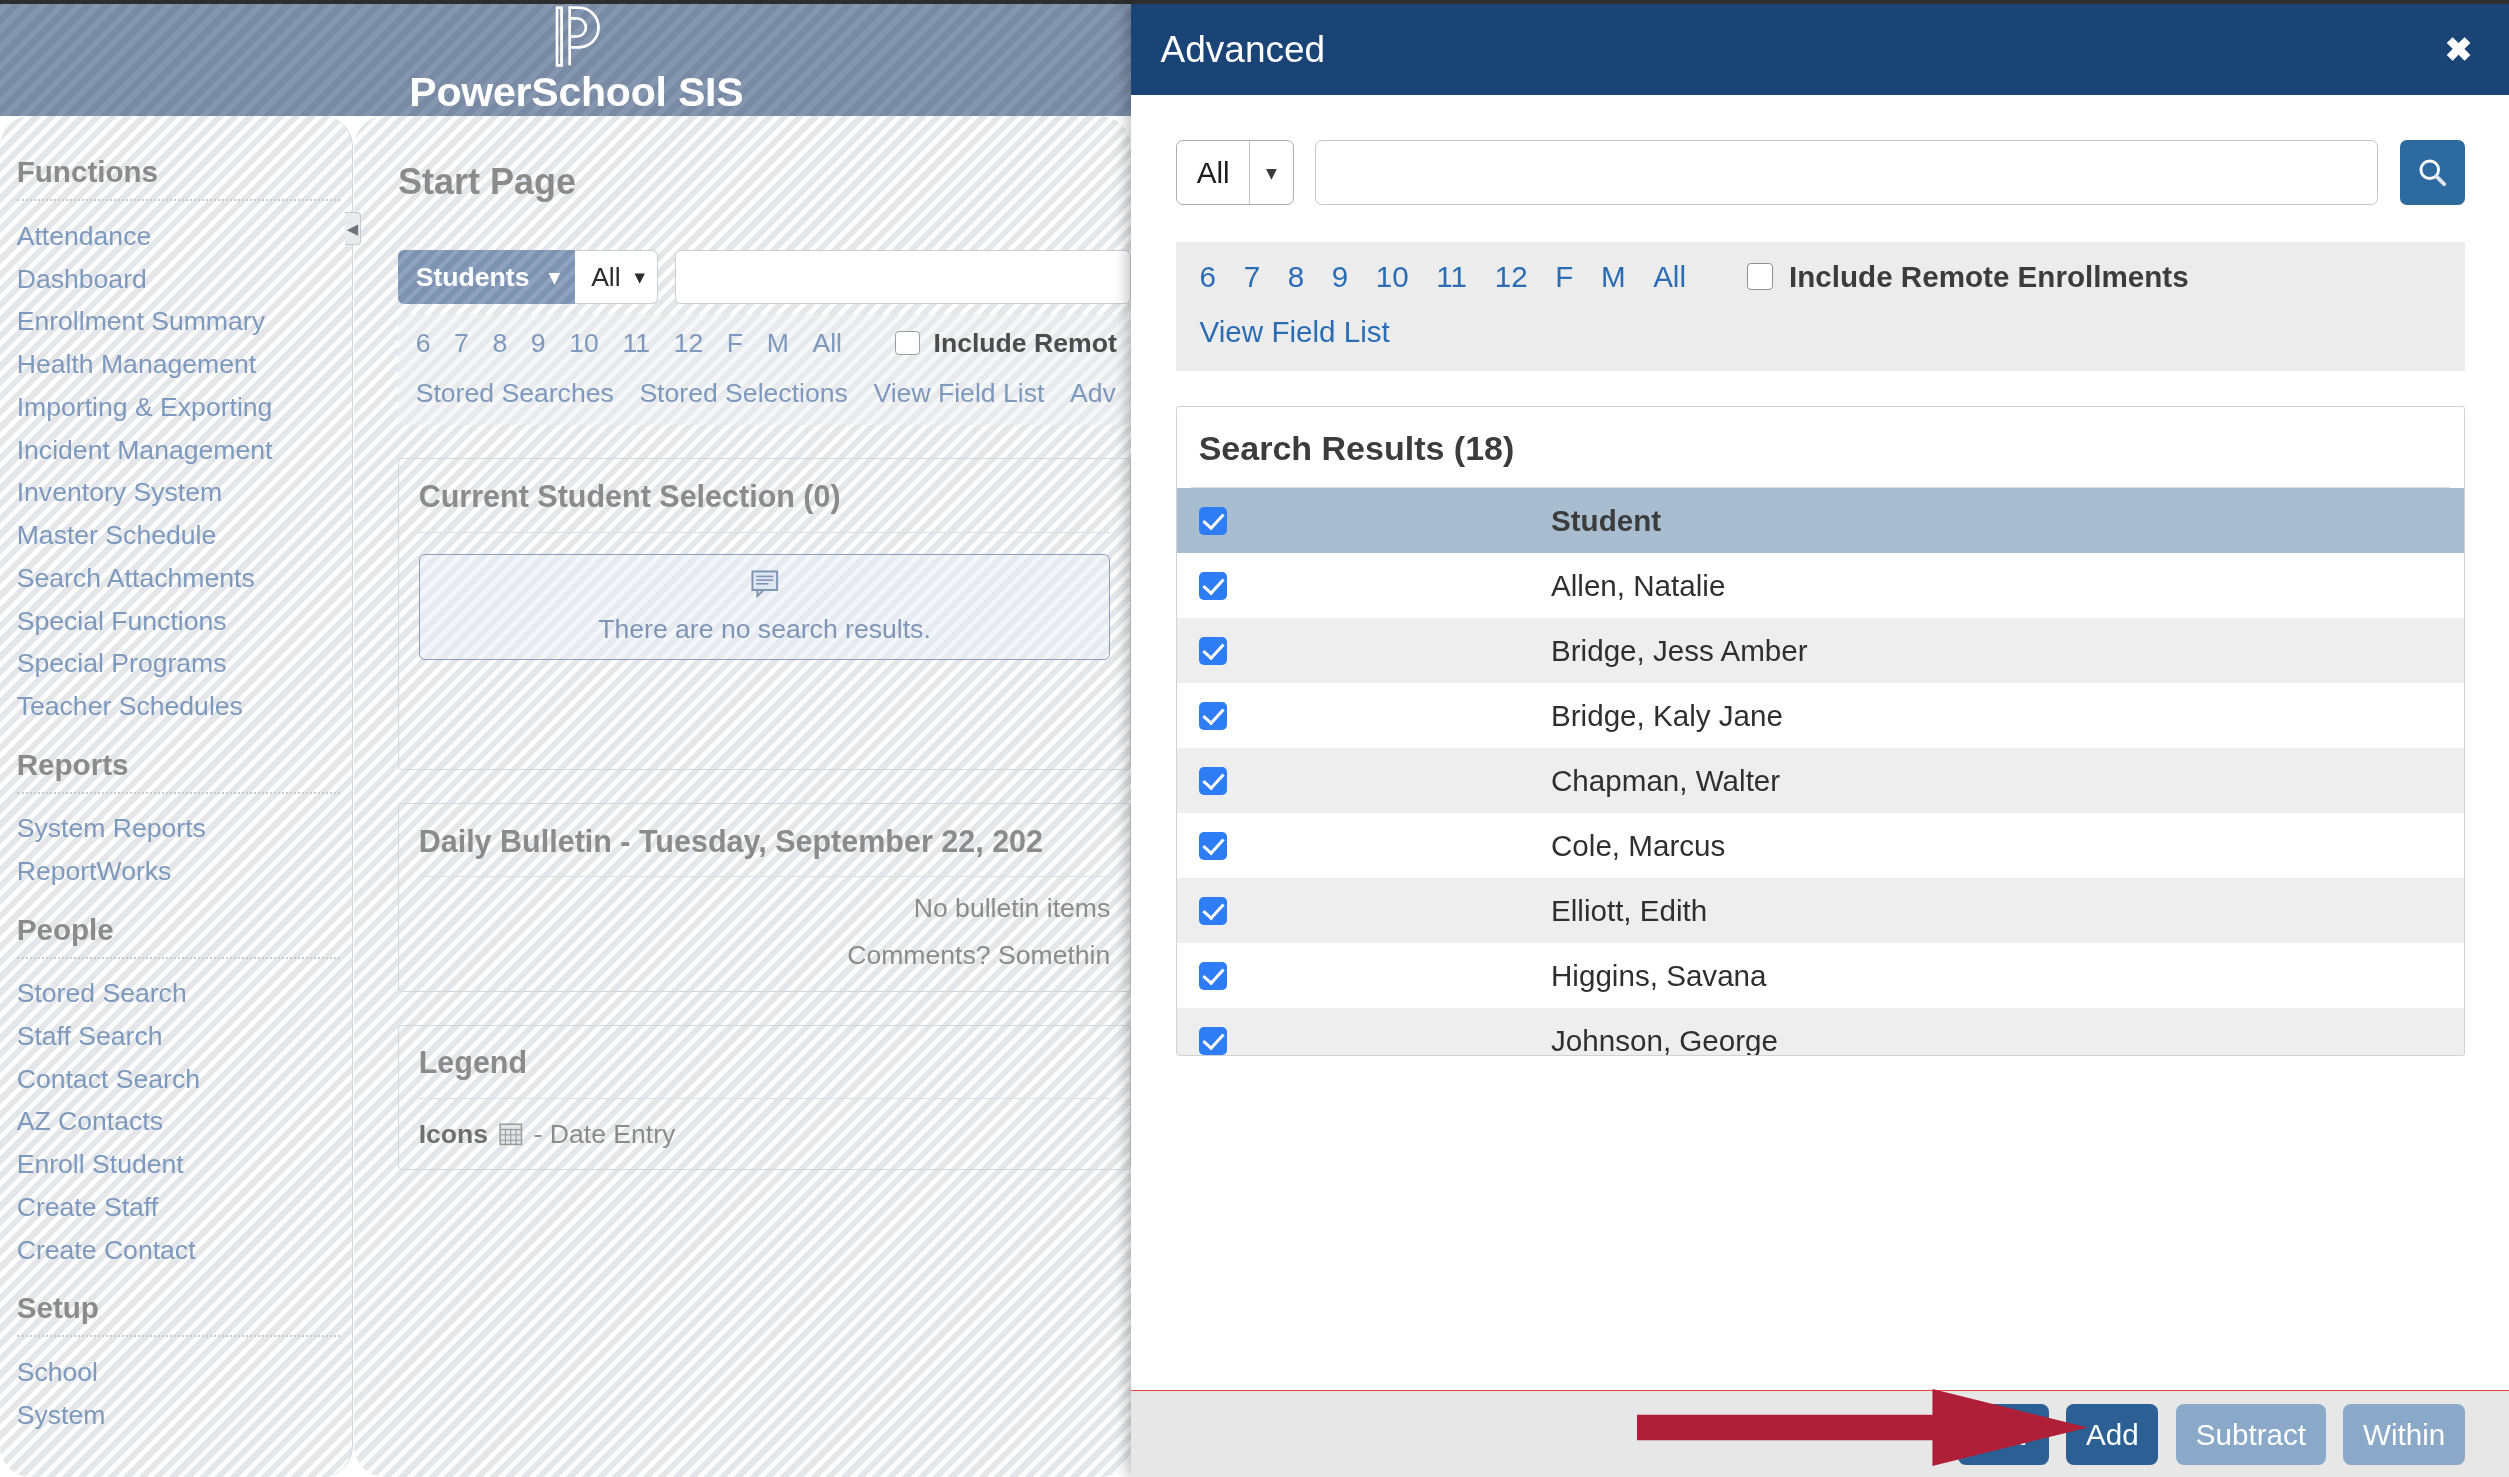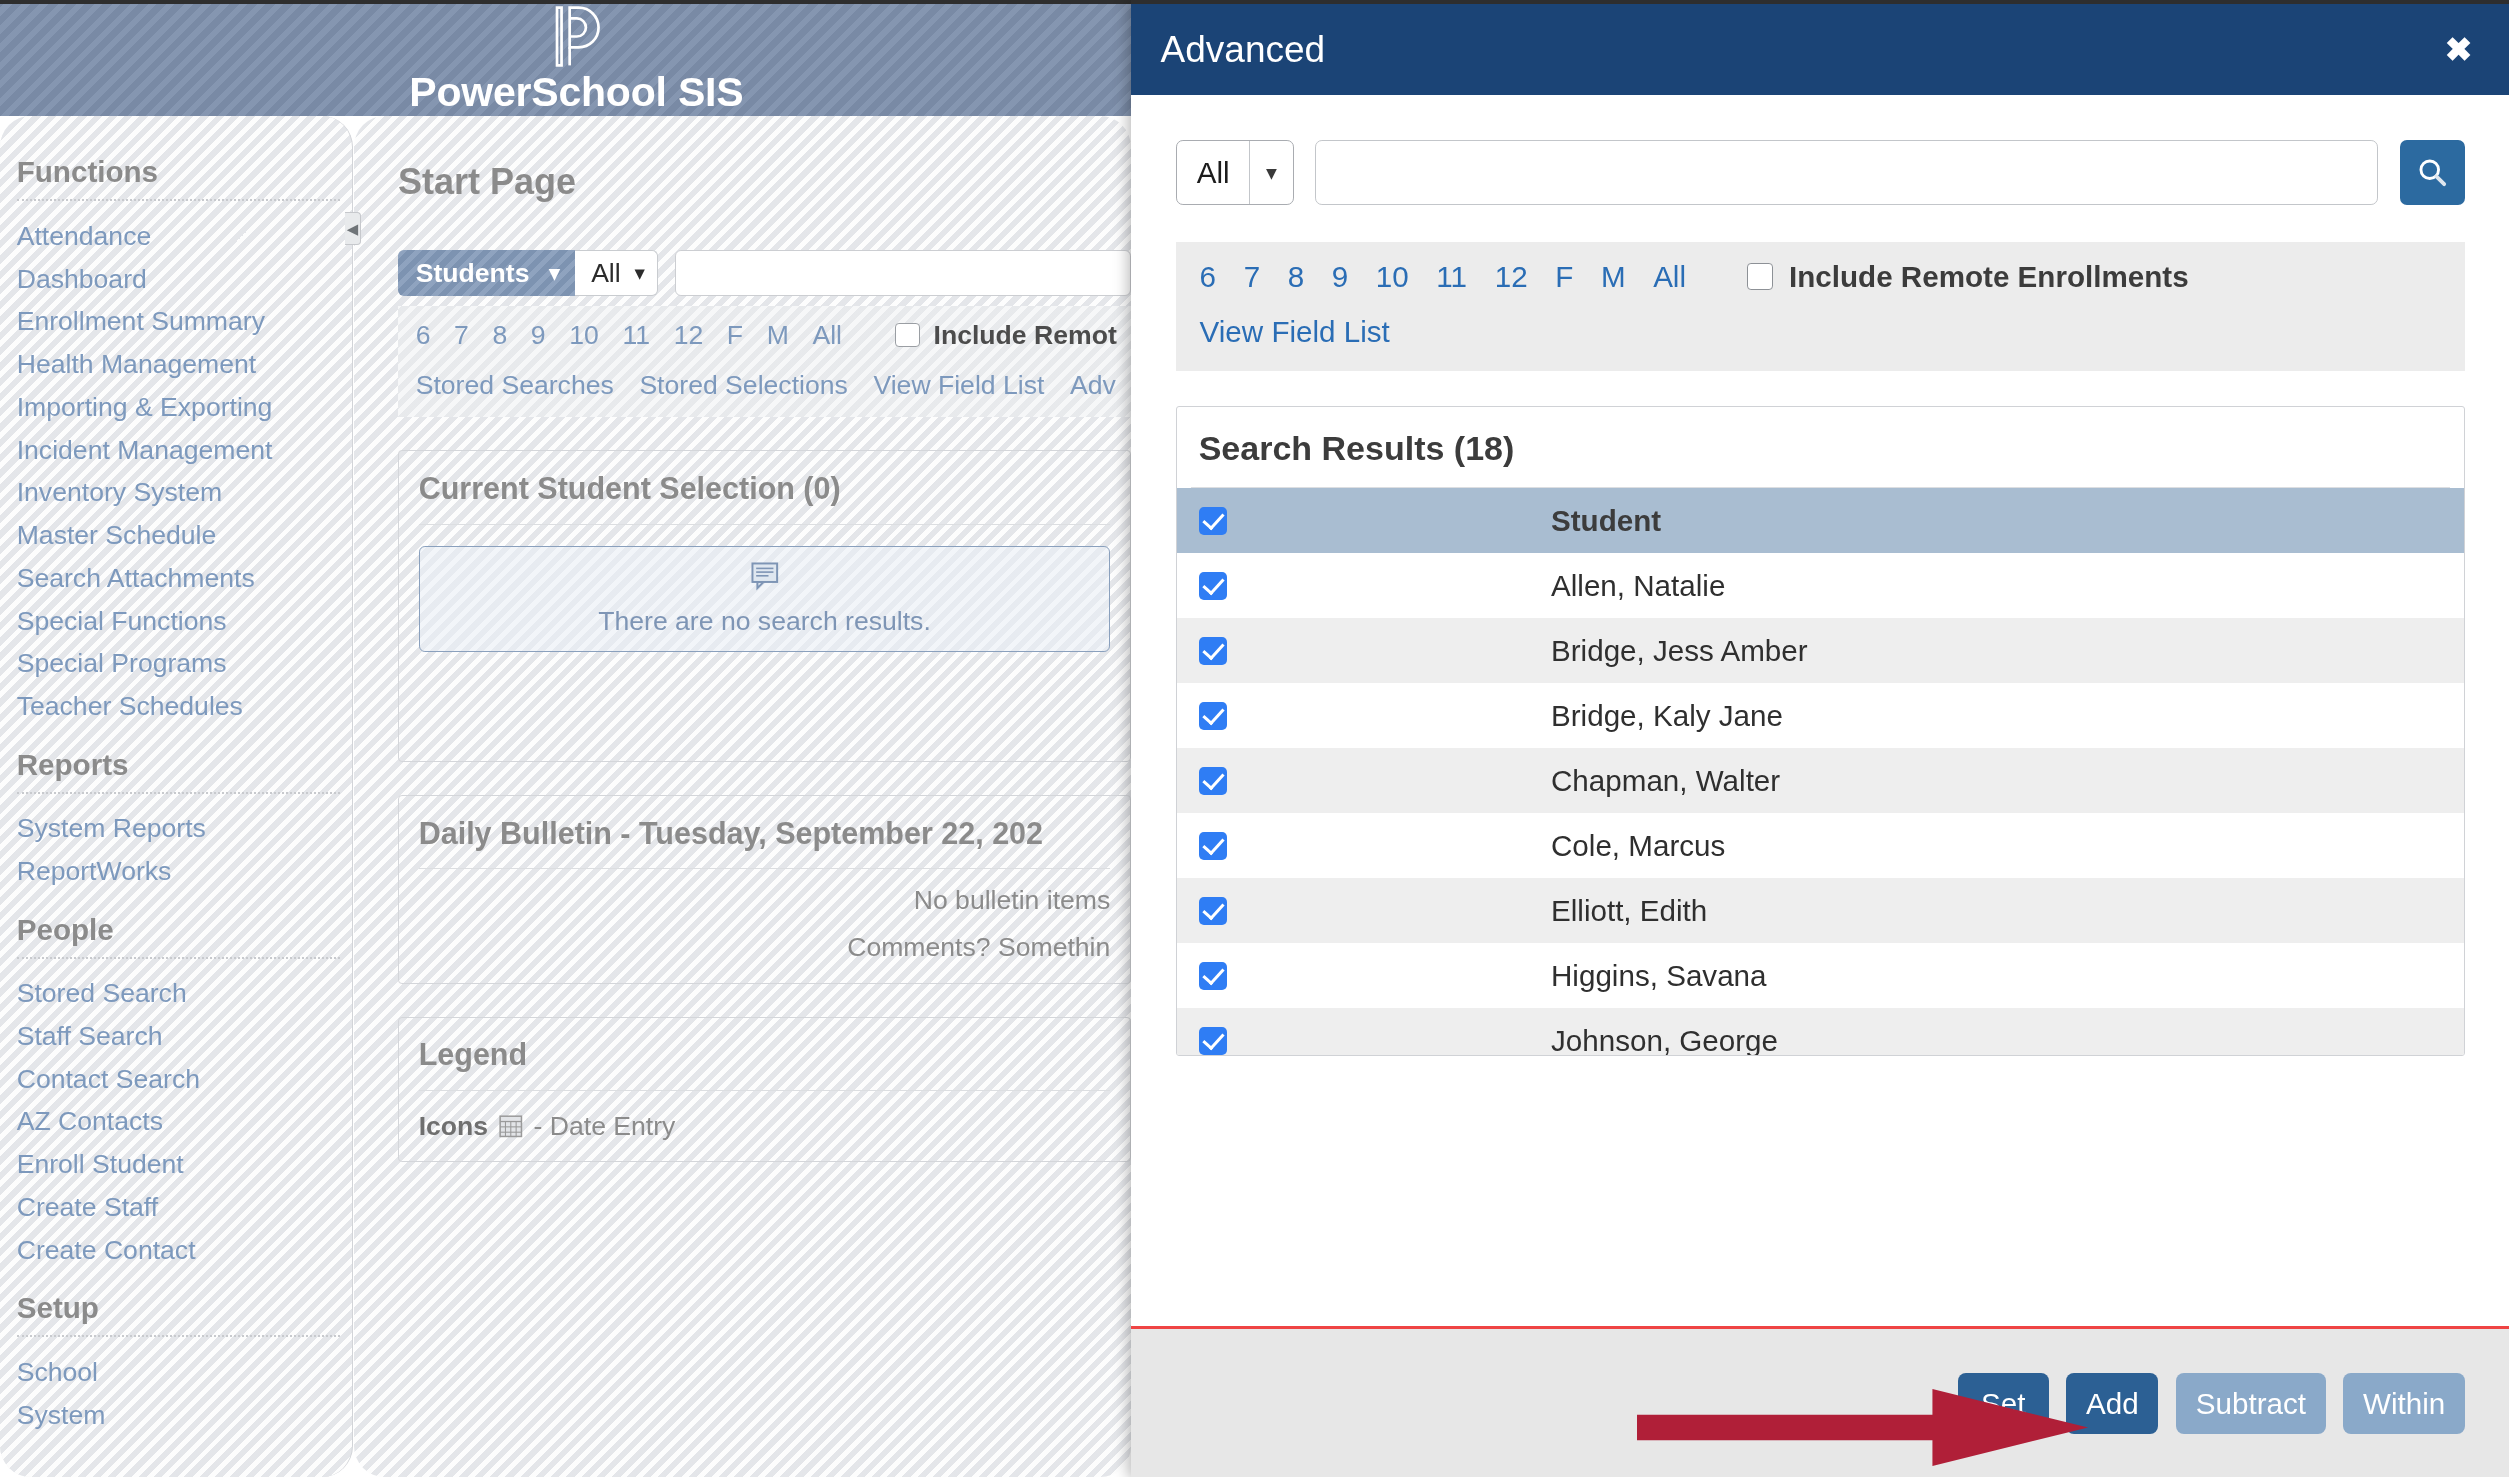--- a/index.html
+++ b/index.html
@@ -76,21 +76,21 @@
 
   
   .main {
     position: absolute; left: 354px; top: 116px;
     width: 777px; height: 1361px;
     padding: 45px 0 0 44px;
     overflow: hidden;
   }
   .page-title { font-size: 36px; font-weight: bold; color: #8b8b8b; margin-bottom: 47px; }
 
-  .search-row { display: flex; align-items: stretch; height: 46px; margin-bottom: 5.9px; }
+  .search-row { display: flex; align-items: stretch; height: 54px; margin-bottom: 5.9px; }
   .sel-students {
     background-color: #8299b8;
     background-image: repeating-linear-gradient(
       -45deg,
       rgba(255,255,255,0.10) 0px, rgba(255,255,255,0.10) 4.9px,
       rgba(0,0,0,0.04) 4.9px, rgba(0,0,0,0.04) 10.8px);
     color: #fff; font-size: 26.6px; font-weight: bold;
     display: flex; align-items: center; gap: 19.7px;
     padding: 0 15.8px 0 17.7px;
     border-radius: 5.9px 0 0 5.9px; cursor: pointer;
@@ -219,21 +219,21 @@
     cursor: pointer;
   }
   .cbx::after {
     content: ""; width: 8.9px; height: 16.7px;
     border: solid #fff; border-width: 0 3.9px 3.9px 0;
     transform: rotate(42deg) translate(-1px,-2px);
   }
 
   
   .modal-foot {
-    height: 152px; background: #e7e7e7; border-top: 3px solid #ef4444;
+    height: 88px; background: #e7e7e7; border-top: 1px solid #ef4444;
     display: flex; align-items: center; justify-content: flex-end;
     gap: 17.7px; padding: 0 45px 0 0; flex: none; position: relative;
   }
   .btn {
     min-width: 91px; height: 61px; border: none; border-radius: 7.9px;
     color: #fff; font-size: 29.6px; cursor: pointer; padding: 0 19.7px;
     font-family: "Liberation Sans", sans-serif;
   }
   .btn-primary { background: #2c6094; }
   .btn-muted   { background: #8aa9c9; }

